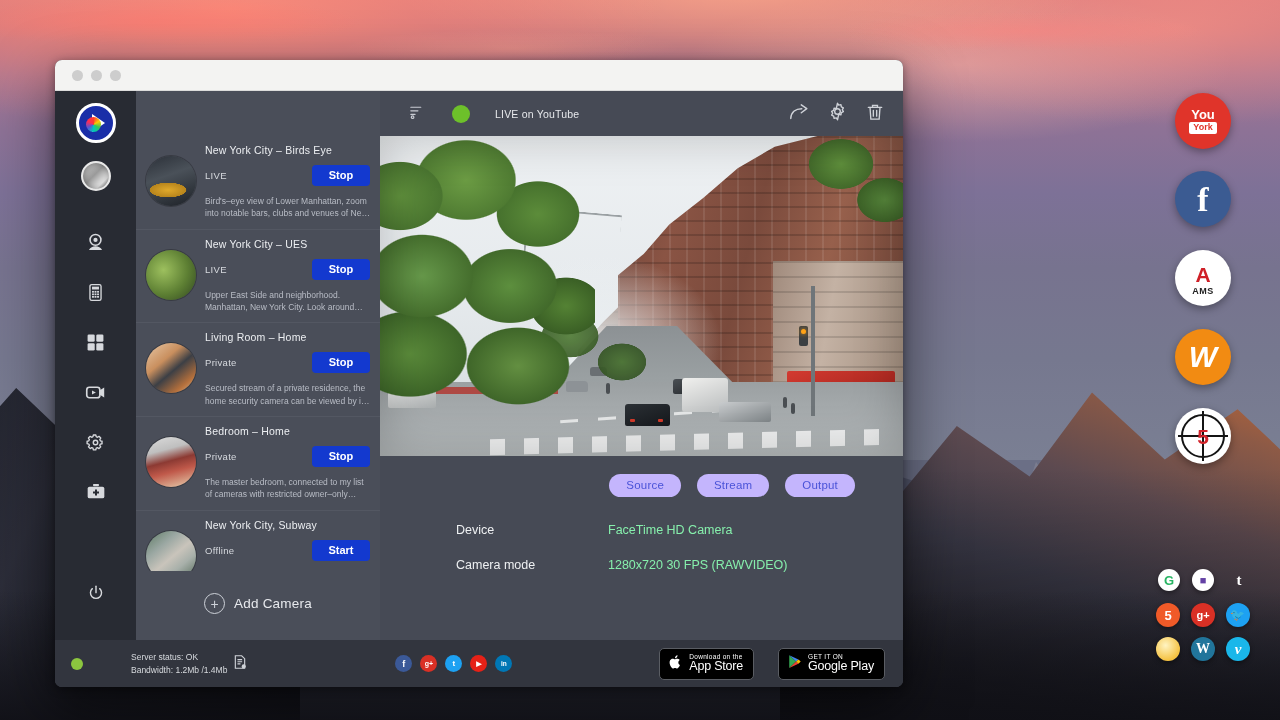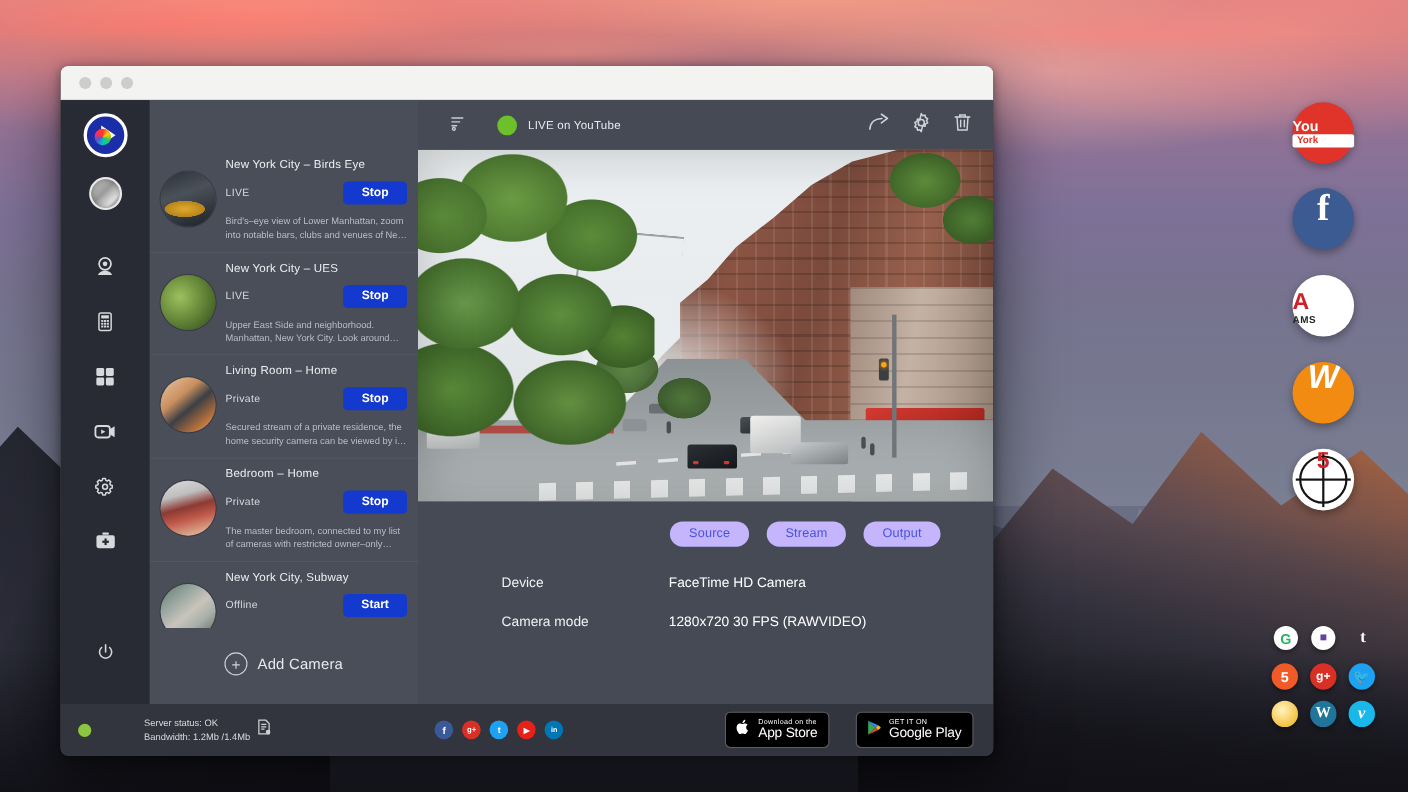--- a/index.html
+++ b/index.html
@@ -177,21 +177,21 @@
   }
   .add-camera .txt { color: #e7e9ed; font-size: 13.5px; letter-spacing: .2px; }
 
   
   .main-panel { flex: 1; background: #464a55; display: flex; flex-direction: column; min-width: 0; }
   .main-toolbar {
     height: 45px; flex: none; display: flex; align-items: center;
     padding: 0 18px 0 0; position: relative;
   }
   .tb-left { width: 72px; display: flex; justify-content: center; color: #c9ccd3; }
-  .tb-live { flex: 1; display: flex; align-items: center; gap: 10px; }
+  .tb-live { flex: 1; display: flex; align-items: center; gap: 25px; }
   .live-dot { width: 18px; height: 18px; border-radius: 50%; background: #6dc02a; }
   .live-label { font-size: 10.5px; color: #e6e8eb; letter-spacing: .2px; }
   .tb-icons { display: flex; align-items: center; gap: 17px; color: #cfd2d8; }
   .tb-icons span { cursor: pointer; display: block; }
 
   .video-wrap { height: 320px; flex: none; position: relative; overflow: hidden; background: #000; }
 
   
   .v-sky { position:absolute; inset:0; background: linear-gradient(to bottom,#eef1f3 0%,#e7ebee 45%,#dfe4e7 70%,#cfd5d8 100%); }
   .v-bld-right {
@@ -301,21 +301,21 @@
   
   .tabs { display: flex; justify-content: flex-end; gap: 16px; padding: 18px 48px 0 0; }
   .tab-pill {
     background: #c4b5fd; color: #4a53d8; font-size: 11.5px; letter-spacing: .2px;
     padding: 5px 17px 6px; border-radius: 12px; cursor: pointer; border: 0;
     font-family: "Liberation Sans", sans-serif;
   }
   .info-table { padding: 26px 0 0 76px; }
   .info-row { display: flex; margin-bottom: 21px; }
   .info-label { width: 152px; font-size: 12.5px; color: #eef0f2; }
-  .info-value { font-size: 12.5px; color: #ffffff; }
+  .info-value { font-size: 12.5px; color: #86efac; }
 
   
   .statusbar {
     height: 47px; flex: none; background: #32353e;
     display: flex; align-items: center; padding: 0 18px 0 16px; gap: 0;
   }
   .sb-dot { width: 12px; height: 12px; border-radius: 50%; background: #8cc63f; flex: none; margin-right: 12px; }
   .sb-text { font-size: 8.5px; line-height: 1.42; color: #d7dade; white-space: nowrap; margin-left: 36px; }
   .sb-logicon { margin-left: 5px; color: #cfd2d7; }
   .sb-social { flex: 1; display: flex; justify-content: center; gap: 8px; }
@@ -325,21 +325,21 @@
   .store-badge {
     display: flex; align-items: center; gap: 6px; background: #000; border: 1px solid #5a5d63;
     border-radius: 5px; padding: 4px 10px 4px 8px; cursor: pointer; color: #fff;
   }
   .store-sub { font-size: 6.5px; line-height: 1.1; letter-spacing: .3px; }
   .store-main { font-size: 12.5px; line-height: 1.1; letter-spacing: -.2px; }
 
   
   .dock-icon {
     position: absolute; border-radius: 50%;
-    display: flex; justify-content: center;
+    display: flex; align-items: center; justify-content: center;
     box-shadow: 0 3px 8px rgba(0,0,0,.35); cursor: pointer;
   }
   .mini-icon {
     position: absolute; border-radius: 50%;
     display: flex; align-items: center; justify-content: center;
     box-shadow: 0 2px 5px rgba(0,0,0,.4); cursor: pointer;
     font-weight: bold; color: #fff;
   }
 </style>
 </head>

